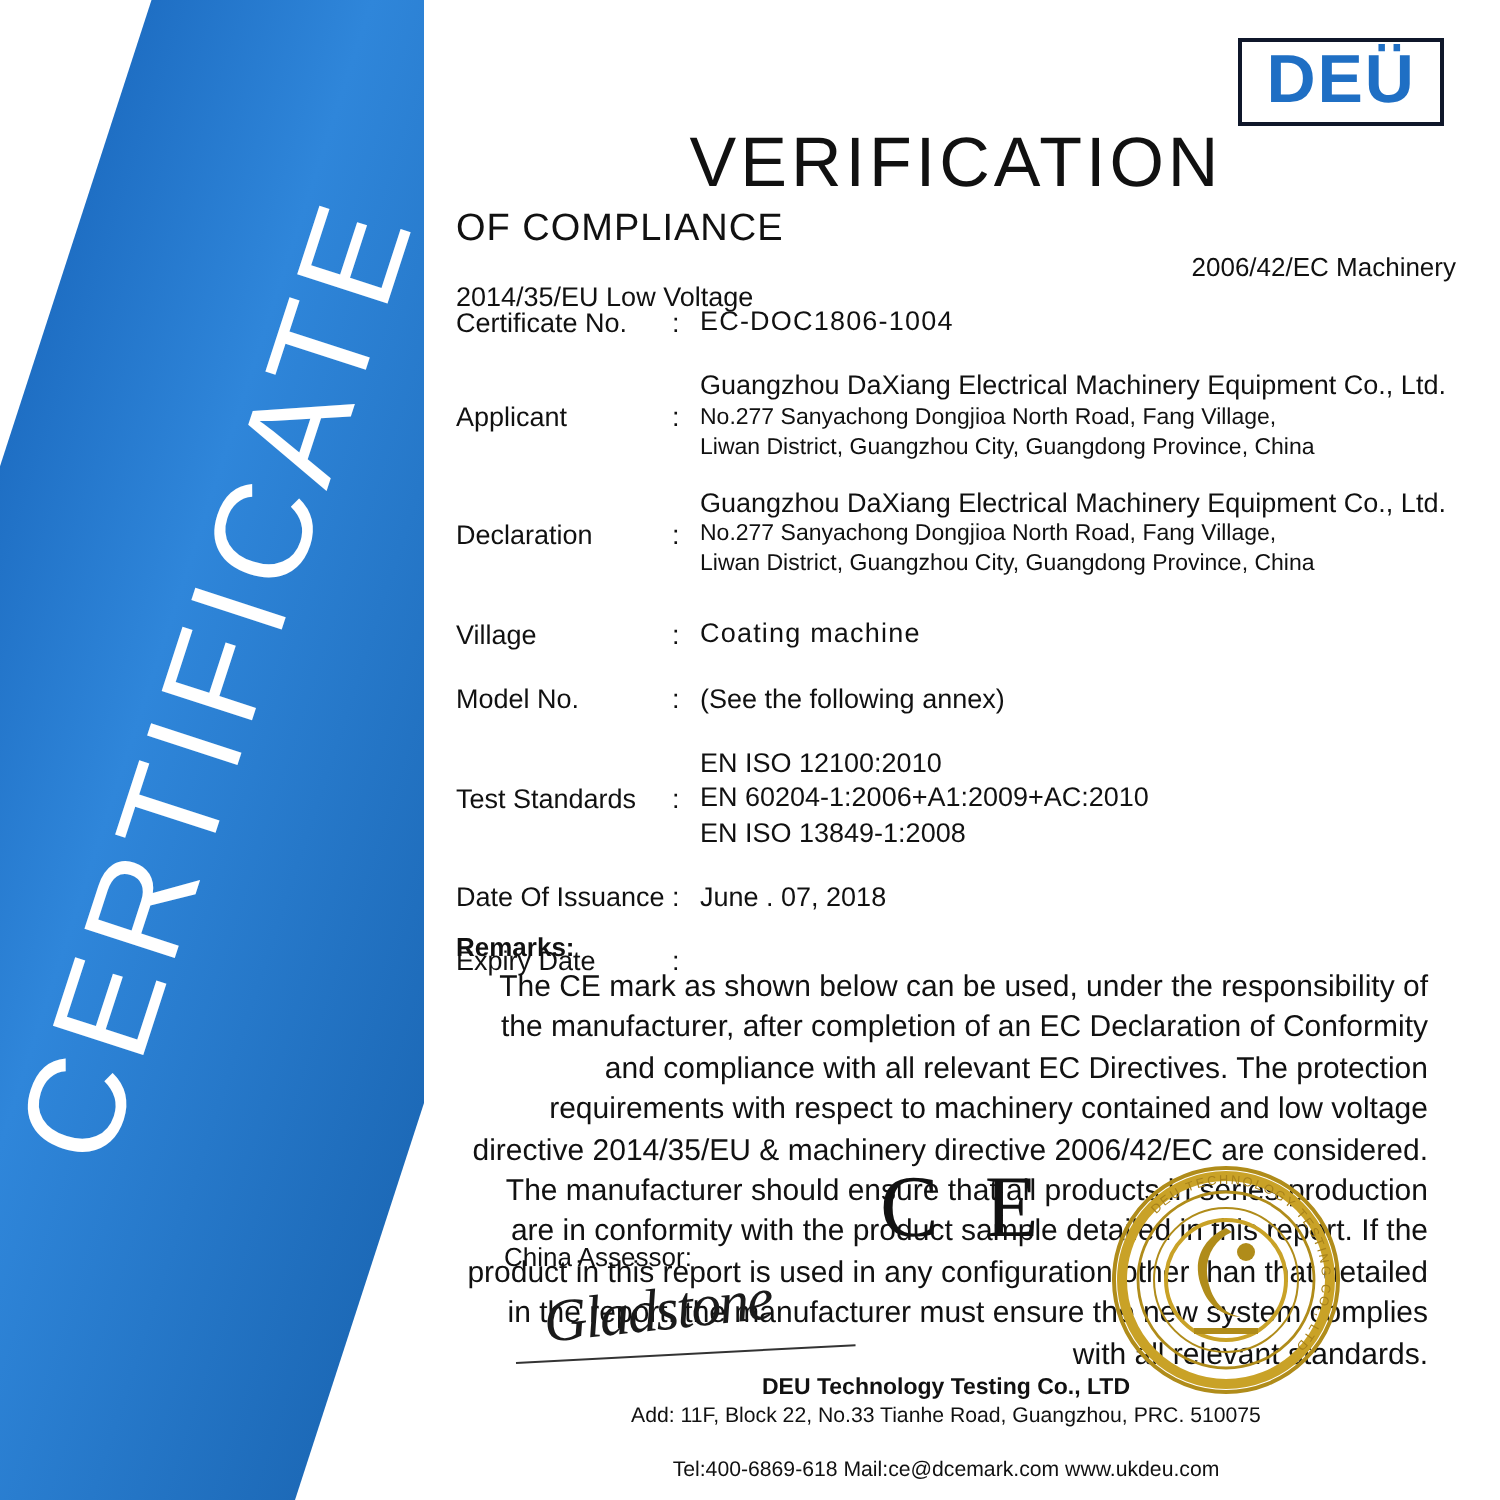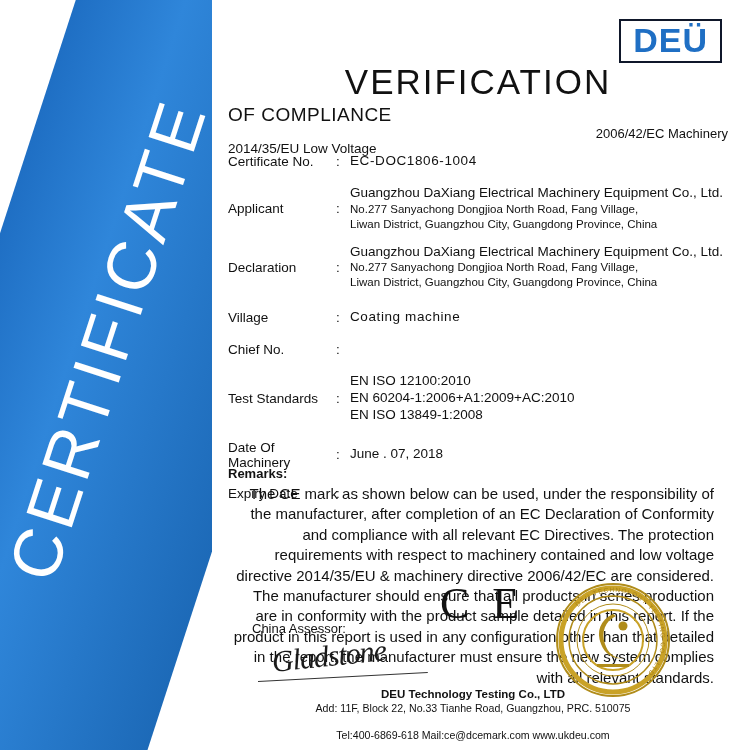--- a/index.html
+++ b/index.html
@@ -307,40 +307,43 @@
       <div class="lbl">Village</div>
       <div class="colon">:</div>
       <div class="val">
         <span class="big val-spaced">Coating machine</span>
       </div>
     </div>
 
     <div class="gap-m"></div>
 
     <div class="row">
-      <div class="lbl">Chief No.</div>
-      <div class="colon">:</div>
+      <div class="lbl">Model No.</div>
+      <div class="colon">:</div>
+      <div class="val">
+        <span class="big">(See the following annex)</span>
+      </div>
     </div>
 
     <div class="gap-m"></div>
 
     <div class="row">
       <div class="lbl">Test Standards</div>
       <div class="colon">:</div>
       <div class="val">
         <span class="big">EN ISO 12100:2010</span>
         <span class="big" style="display:block">EN 60204-1:2006+A1:2009+AC:2010</span>
         <span class="big" style="display:block">EN ISO 13849-1:2008</span>
       </div>
     </div>
 
     <div class="gap-m"></div>
 
     <div class="row">
-      <div class="lbl">Date Of Machinery</div>
+      <div class="lbl">Date Of Issuance</div>
       <div class="colon">:</div>
       <div class="val">
         <span class="big">June . 07, 2018</span>
       </div>
     </div>
 
     <div class="gap-m"></div>
 
     <div class="row">
       <div class="lbl">Expiry Date</div>

